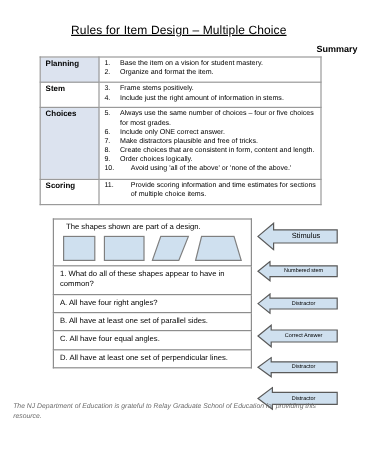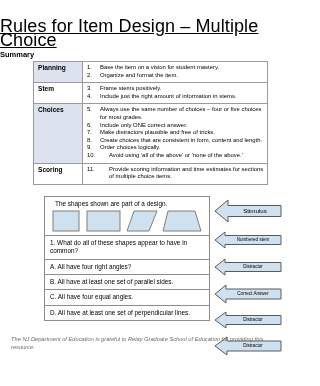--- a/index.html
+++ b/index.html
@@ -11,31 +11,31 @@
     width: 298px;
     height: 386px;
     font-family: "Liberation Sans", sans-serif;
     color: #000000;
     position: relative;
     overflow: hidden;
   }
 
   
   .doc-title {
-    text-align: left;
-    font-size: 18px;
+    text-align: center;
+    font-size: 10px;
     font-weight: normal;
     text-decoration: underline;
     margin: 0;
     padding: 19px 0 0 0;
     letter-spacing: 0.1px;
     line-height: 14px;
   }
   .summary-label {
-    text-align: left;
+    text-align: right;
     font-size: 7.5px;
     font-weight: bold;
     margin: 0;
     padding: 3px 0 2px 0;
     line-height: 9px;
   }
 
   
   .summary-wrap {
     padding: 0 30px 0 33px;

